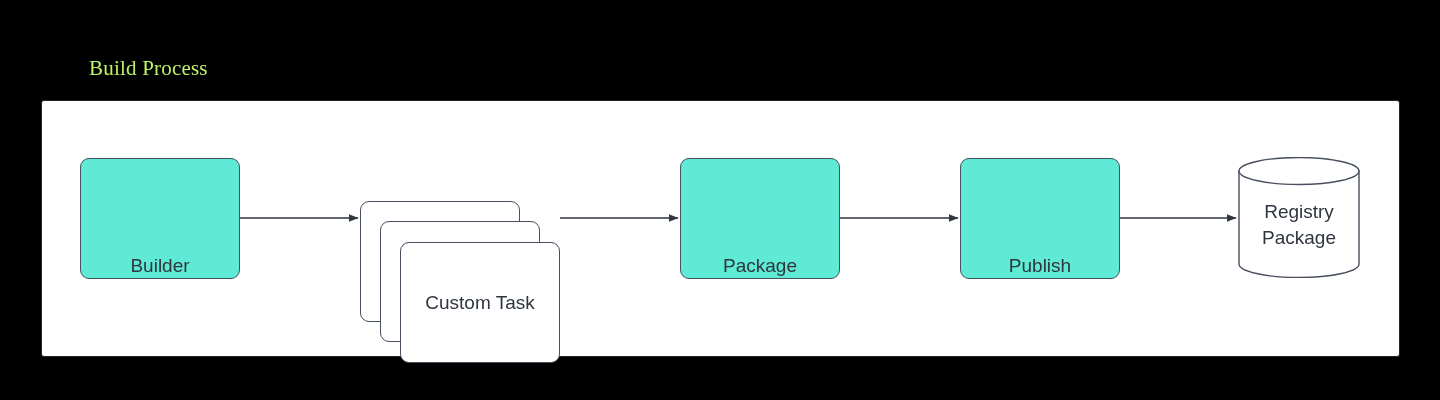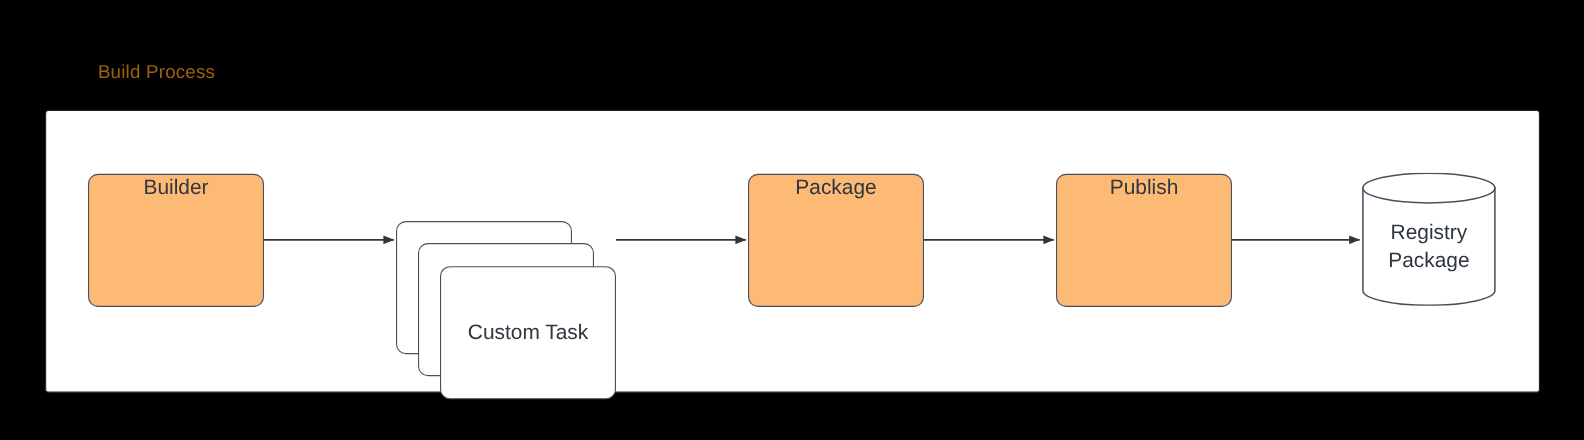--- a/index.html
+++ b/index.html
@@ -17,44 +17,45 @@
   #canvas {
     position: absolute;
     left: 0; top: 0;
     width: 1440px;
     height: 400px;
   }
   .diagram-title {
     position: absolute;
     left: 89px;
     top: 56px;
-    font-size: 17px;
-    color: #a16207;
+    font-size: 21px;
+    color: #bef264;
     letter-spacing: 0.2px;
     white-space: nowrap;
+    font-family: Liberation Serif, serif;
   }
   .panel {
     position: absolute;
     left: 41px;
     top: 100px;
     width: 1359px;
     height: 257px;
     background: #ffffff;
     border: 1px solid #1f2430;
     border-radius: 3px;
     box-sizing: border-box;
   }
   .node {
     position: absolute;
-    background: #fdba74;
+    background: #5eead4;
     border: 1px solid #48505e;
     border-radius: 9px;
     box-sizing: border-box;
     display: flex;
-    align-items: flex-start;
+    align-items: flex-end;
     justify-content: center;
     text-align: center;
     color: #2f3640;
     font-size: 19px;
     line-height: 1.25;
   }
   .node-builder  { left: 80px;  top: 158px; width: 160px; height: 121px; }
   .node-package  { left: 680px; top: 158px; width: 160px; height: 121px; }
   .node-publish  { left: 960px; top: 158px; width: 160px; height: 121px; }
 

